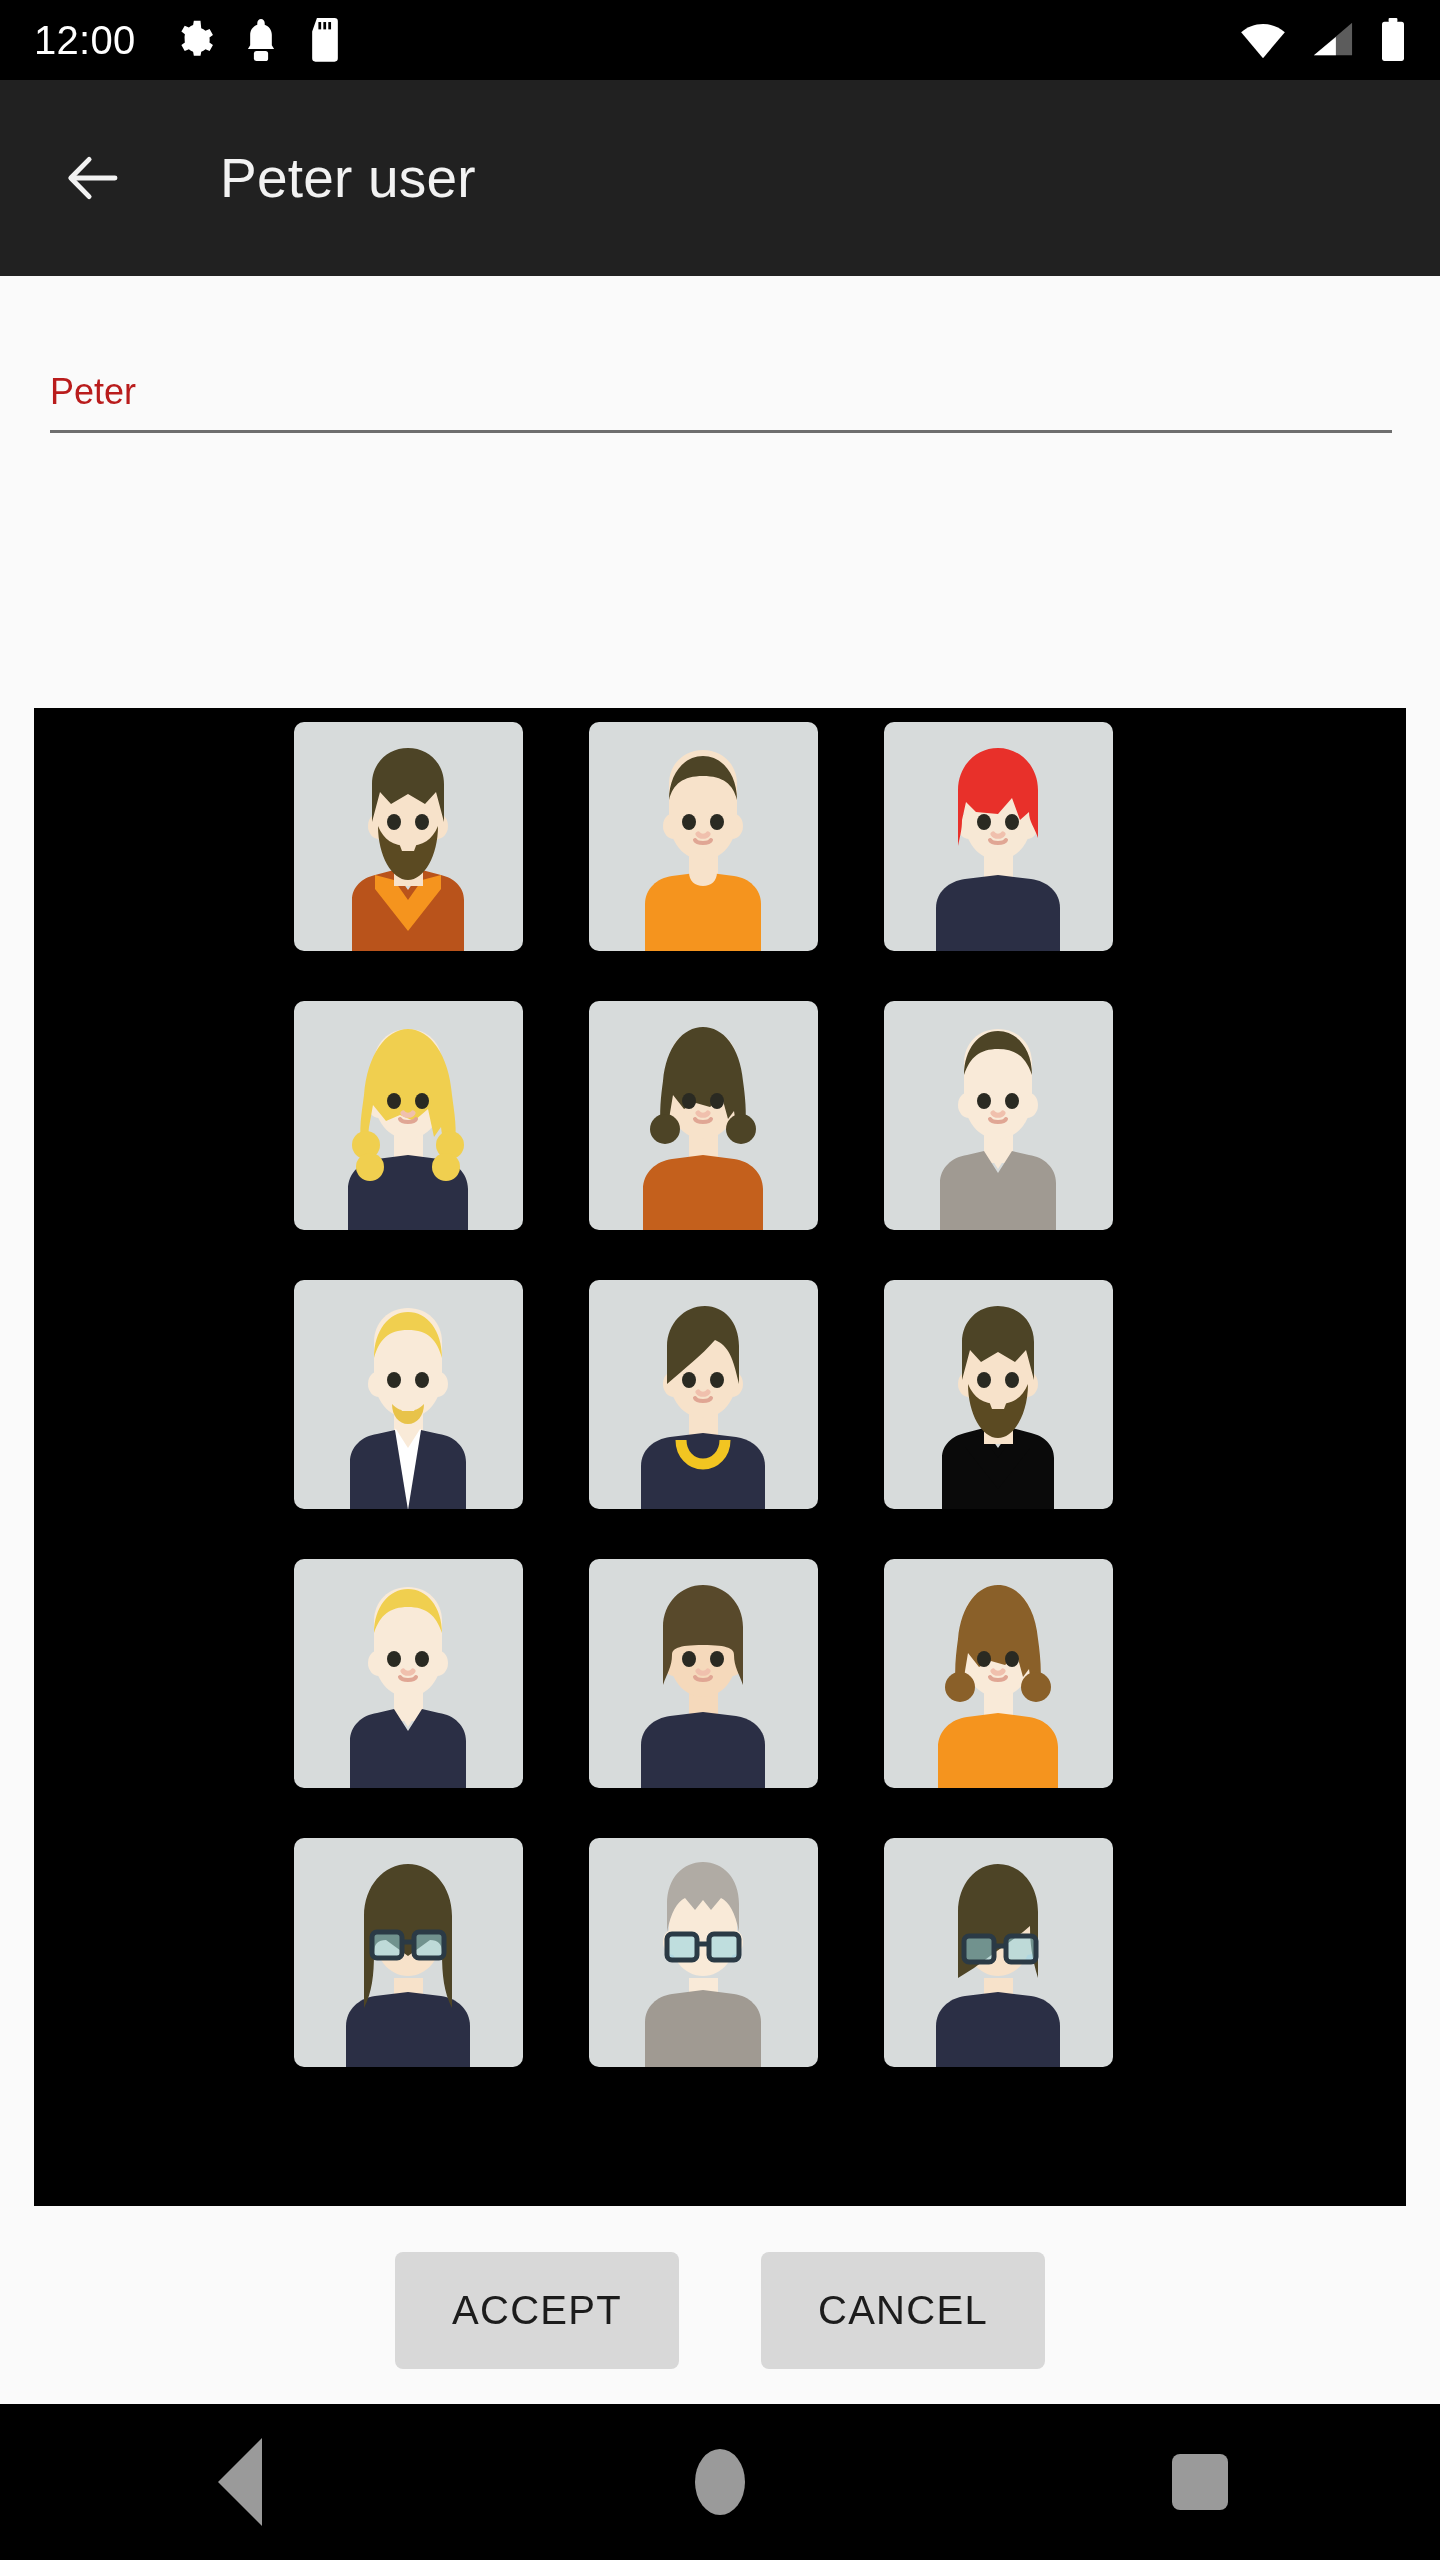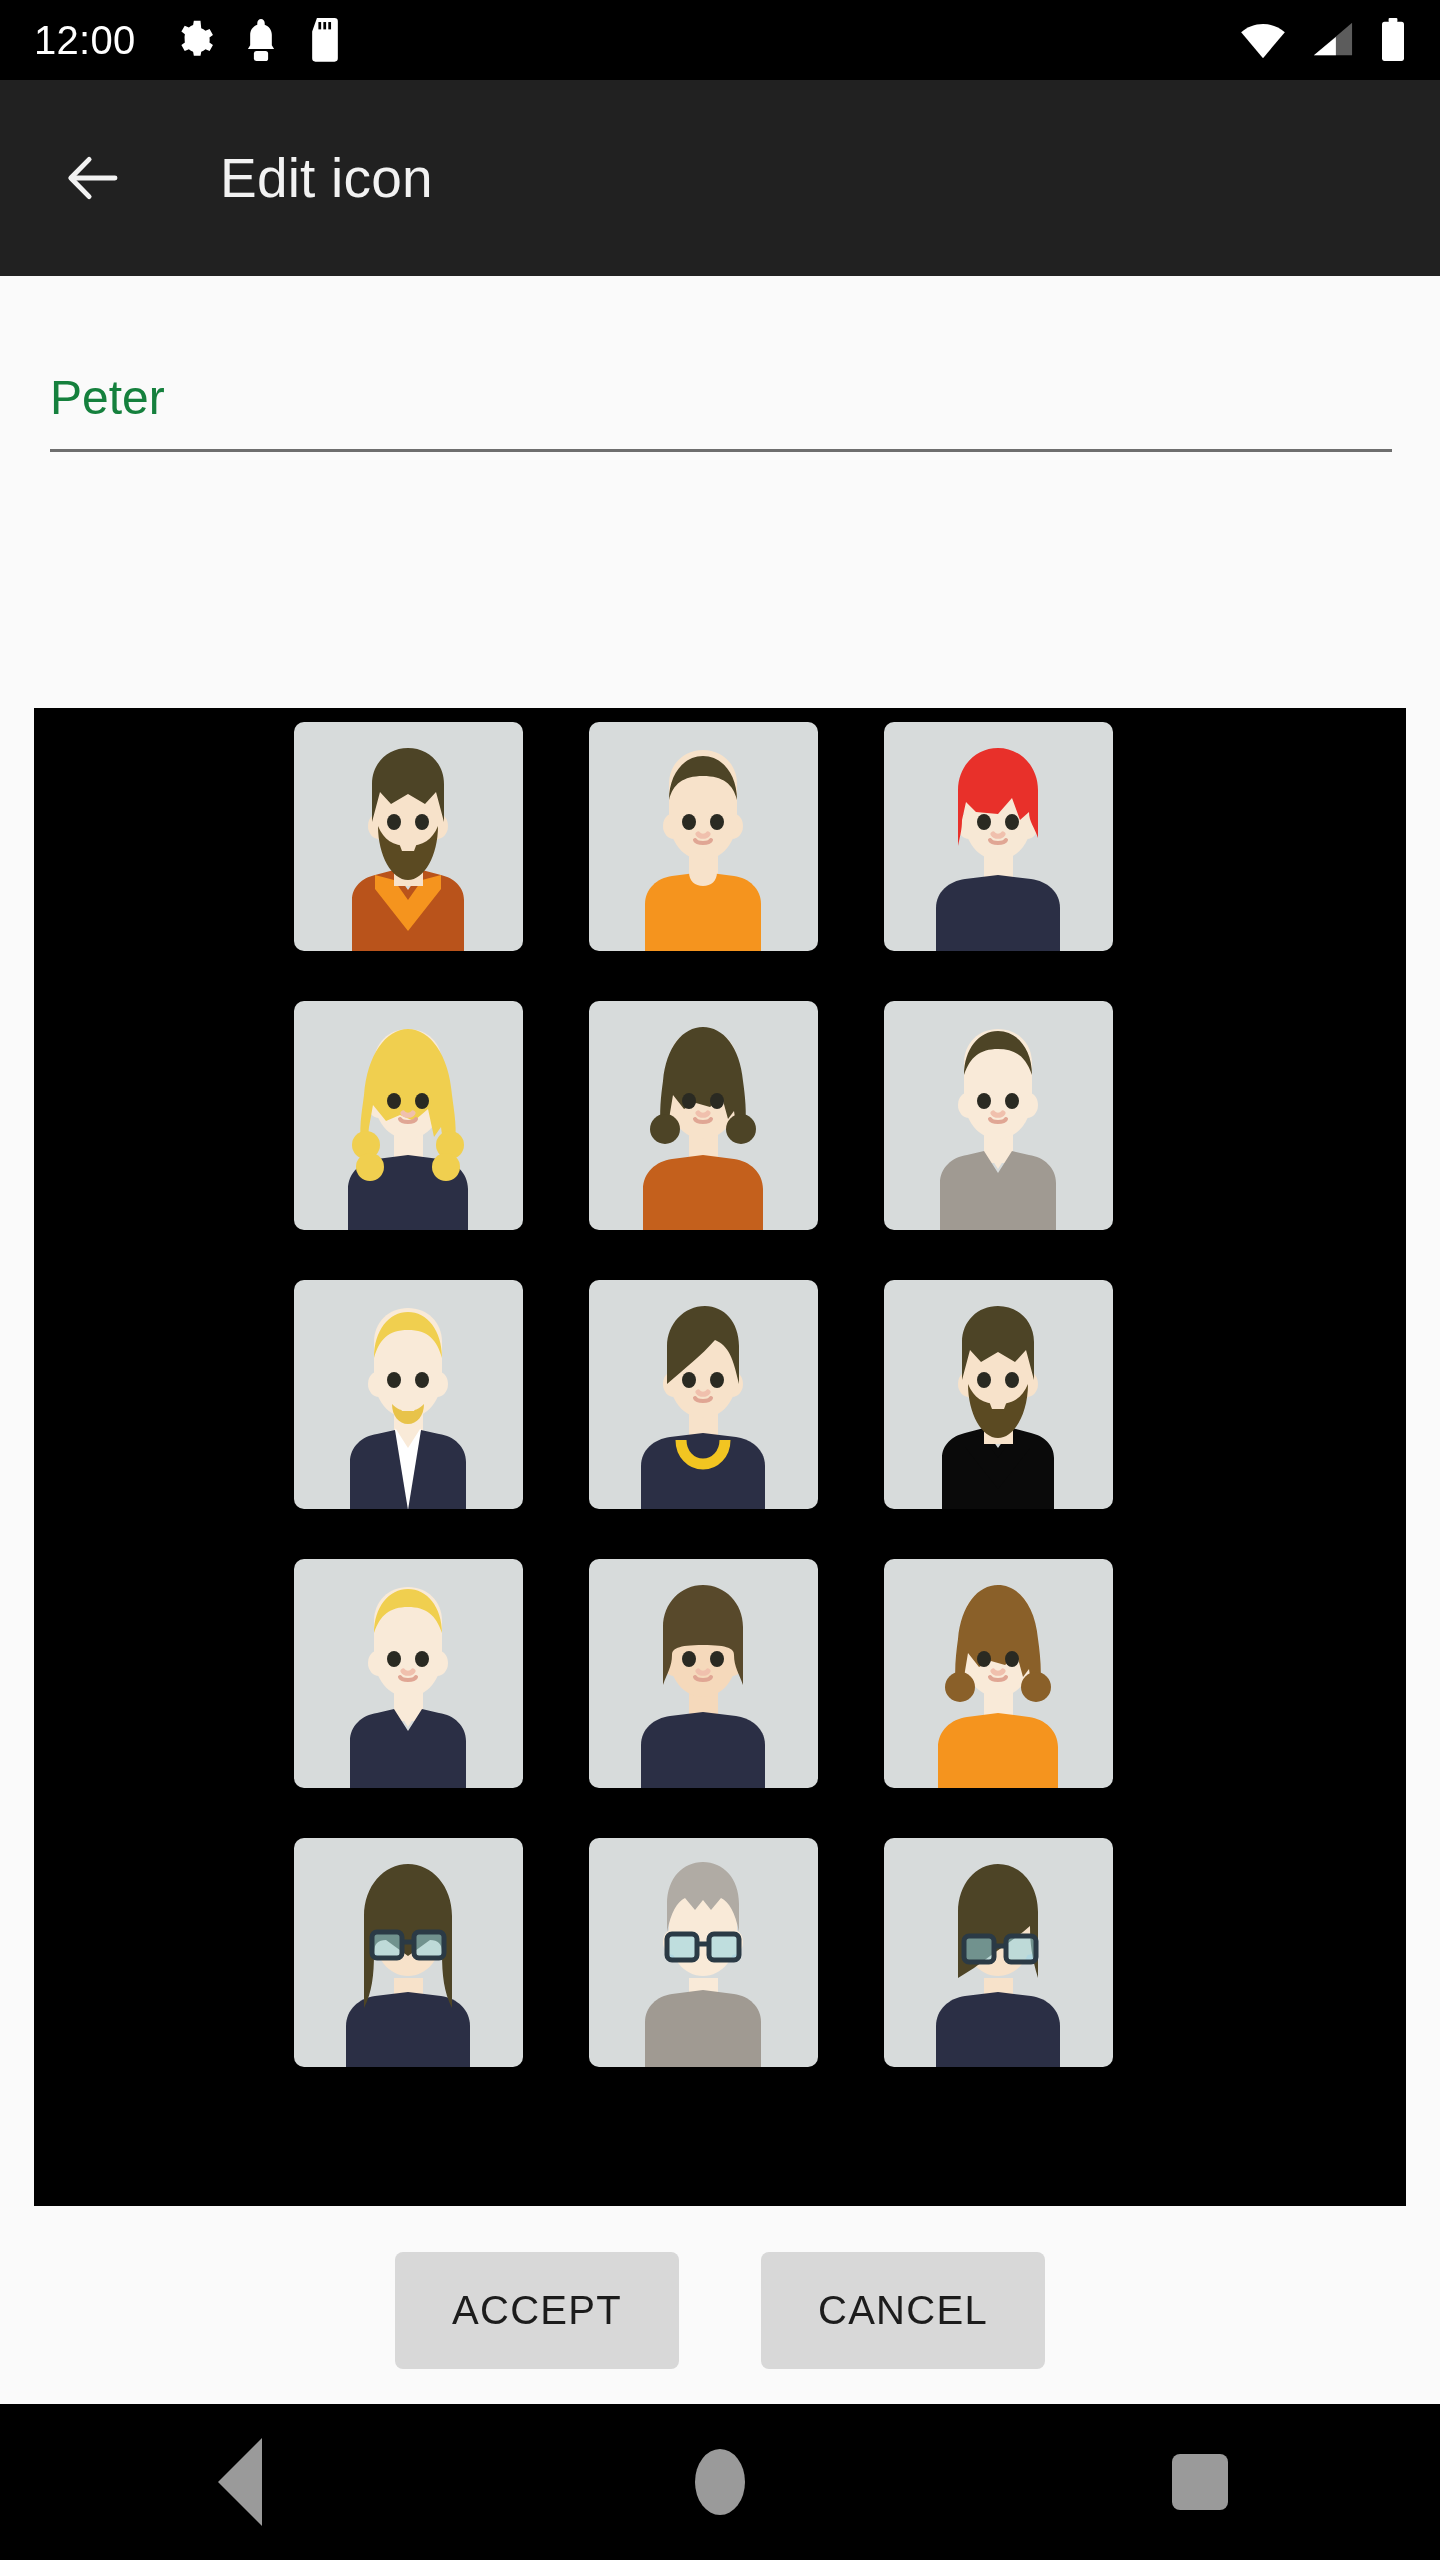--- a/index.html
+++ b/index.html
@@ -35,21 +35,21 @@
 
   
   .content {
     position:absolute; top:276px; left:0; width:1440px; height:2084px;
     background:#fafafa;
   }
   .name-field {
     position:absolute; left:50px; top:96px; width:1342px;
   }
   .name-value {
-    font-size:48px; color:#15803d; padding-bottom:24px; line-height:1.1;
+    font-size:36px; color:#b91c1c; padding-bottom:18px; line-height:1.1;
   }
   .name-underline { height:3px; background:#6e6e6e; width:100%; }
 
   .section-label {
     position:absolute; left:34px; top:268px;
     font-size:50px; color:#787878;
   }
 
   
   .grid-panel {
@@ -133,21 +133,21 @@
         <rect x="1" y="2" width="12" height="21.4" rx="1.4"></rect>
       </svg>
     </span>
   </div>
 
   <div class="appbar">
     <svg class="backarrow" viewBox="0 0 24 24" fill="none" stroke="#f2f2f2" stroke-width="1.9" stroke-linecap="round" stroke-linejoin="round">
       <line x1="20.5" y1="12" x2="3.8" y2="12"></line>
       <polyline points="10.5,4.8 3.4,12 10.5,19.2"></polyline>
     </svg>
-    <span class="appbar-title">Edit icon</span>
+    <span class="appbar-title">Peter user</span>
   </div>
 
   <div class="content">
 
     <div class="name-field">
       <div class="name-value" placeholder="Name">Peter</div>
       <div class="name-underline"></div>
     </div>
 
 

